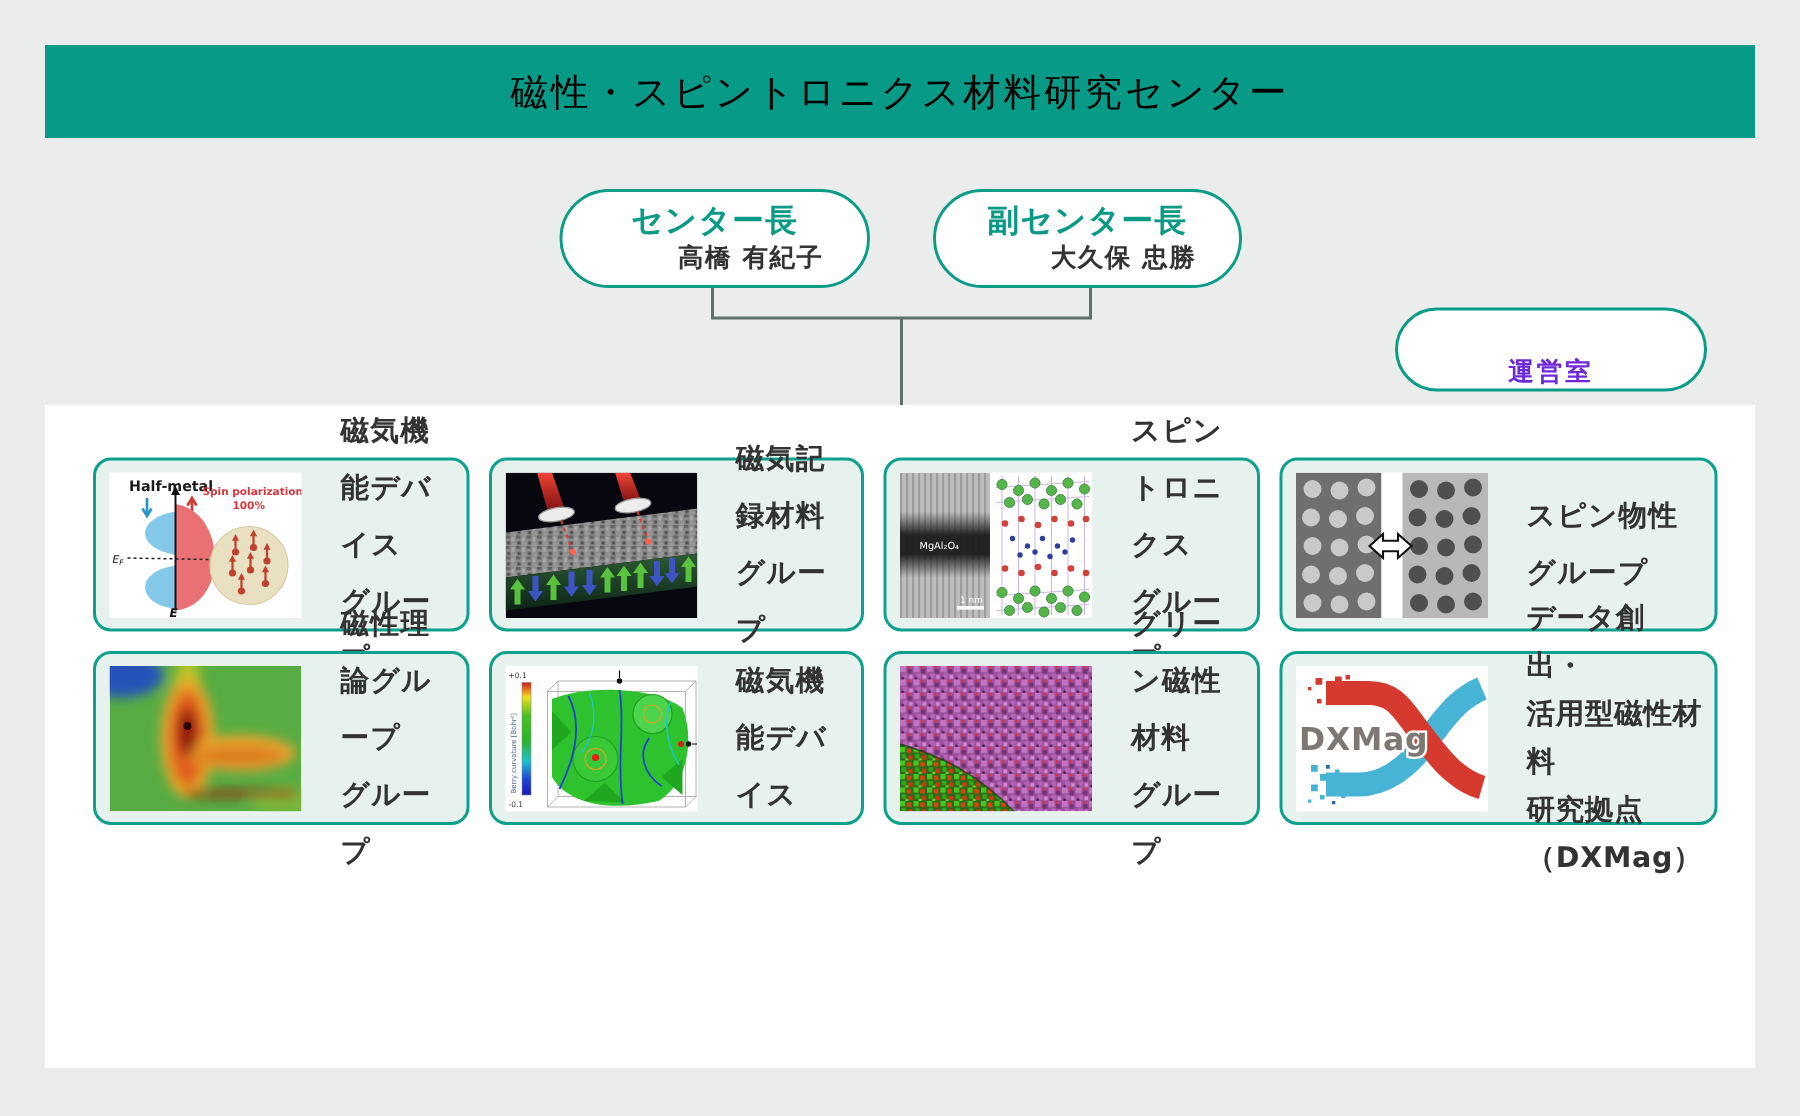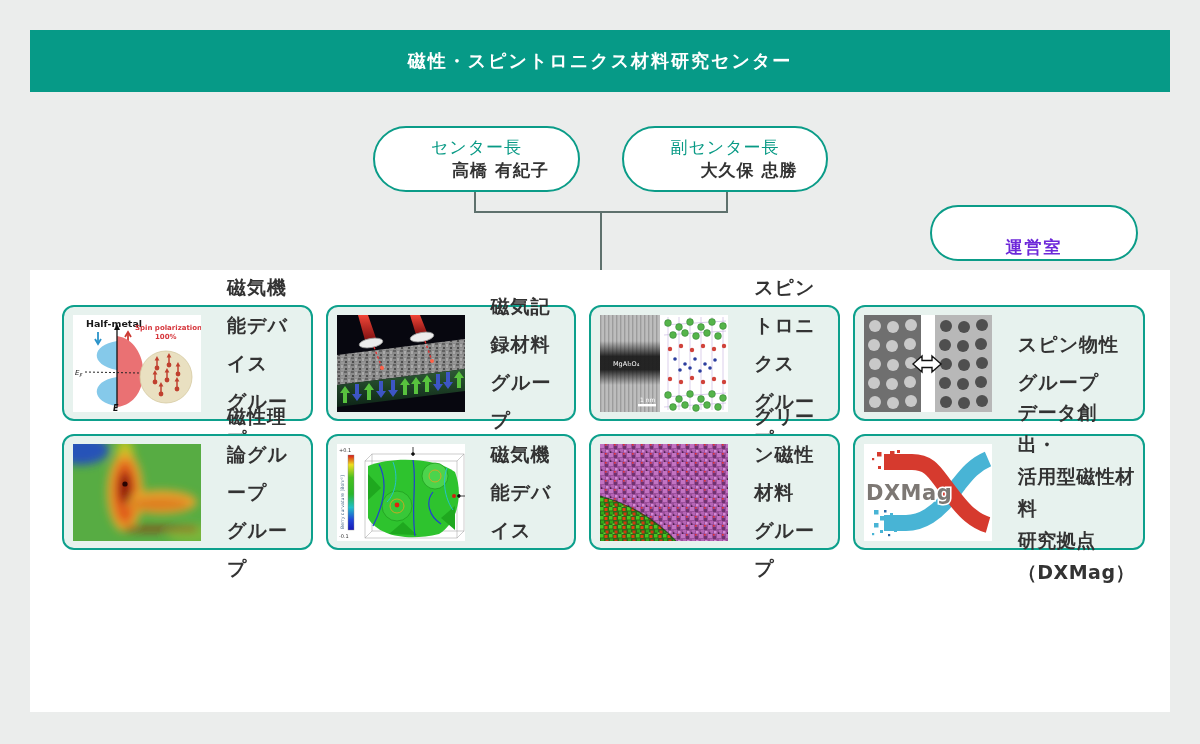--- a/index.html
+++ b/index.html
@@ -10,33 +10,33 @@
     position:relative;overflow:hidden;
   }
   .stage{position:absolute;left:0;top:0;width:1200px;height:744px;}
 
   
   .header{
     position:absolute;left:30px;top:30px;width:1140px;height:62px;
     background:#069a87;display:flex;align-items:center;justify-content:center;
   }
   .header-title{
-    color:#ffffff;font-weight:bold;font-size:18px;letter-spacing:2px;
+    color:#000000;font-weight:normal;font-size:25px;letter-spacing:2px;
   }
 
   
   .pill{
     position:absolute;background:#ffffff;border:2.5px solid #0b9c88;
     border-radius:34px;display:flex;flex-direction:column;
     align-items:center;justify-content:center;box-sizing:border-box;
   }
   .pill-director{left:373px;top:126px;width:207px;height:66px;}
   .pill-deputy{left:622px;top:126px;width:206px;height:66px;}
   .pill-admin{left:930px;top:205px;width:208px;height:56px;}
-  .pill-role{color:#089a85;font-weight:normal;font-size:17px;letter-spacing:1px;line-height:1.3;}
+  .pill-role{color:#089a85;font-weight:bold;font-size:21px;letter-spacing:1px;line-height:1.3;}
   .pill-name{color:#333333;font-weight:bold;font-size:17px;letter-spacing:1px;line-height:1.35;margin-left:48px;}
   .pill-single{color:#6d28d9;font-weight:bold;font-size:17px;letter-spacing:2px;margin-top:29px;}
 
   
   .cline{position:absolute;background:#5e716d;}
   .cl-stub-left{left:474px;top:192px;width:2px;height:20px;}
   .cl-stub-right{left:726px;top:192px;width:2px;height:20px;}
   .cl-hbar{left:474px;top:211px;width:254px;height:2px;}
   .cl-center{left:600px;top:212px;width:2px;height:58px;}
 

